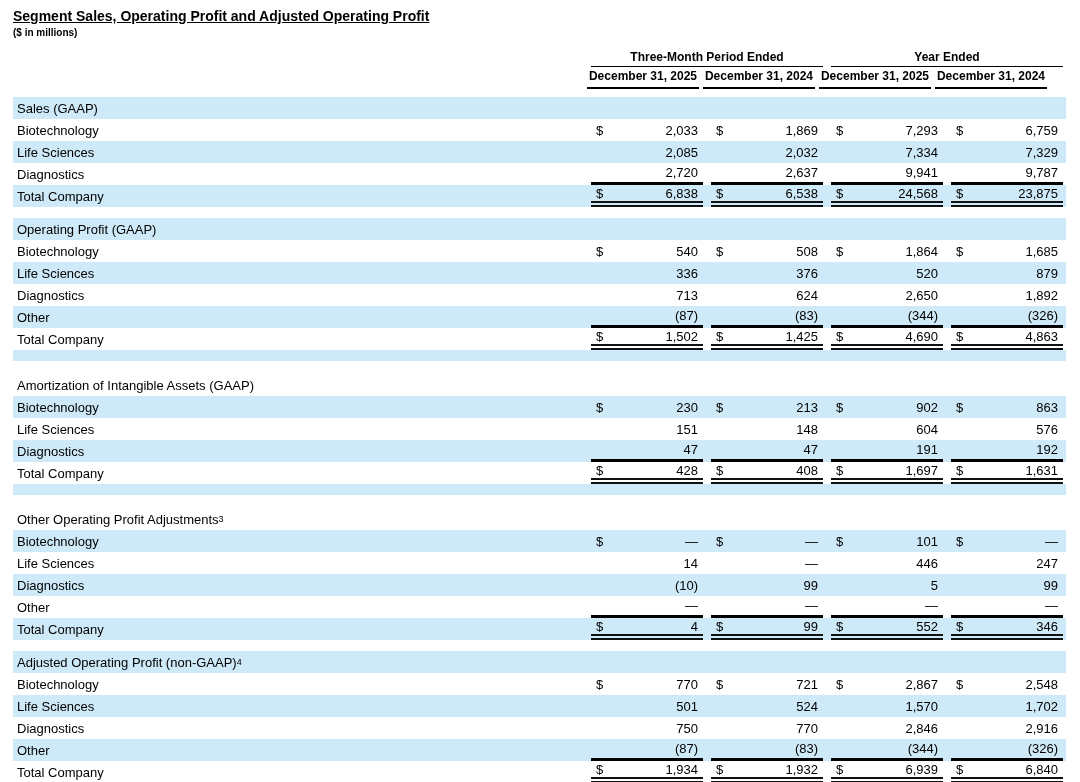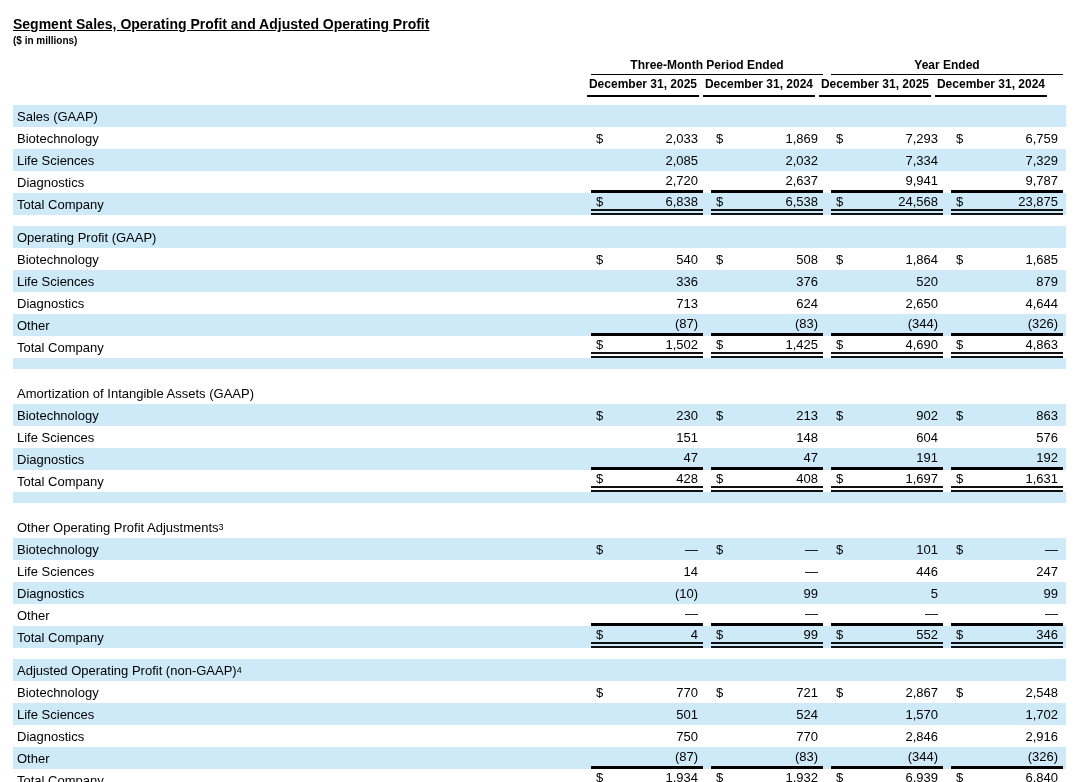--- a/index.html
+++ b/index.html
@@ -2,21 +2,21 @@
 <html><head>
 <meta charset="utf-8">
 <style>
   html,body { margin:0; padding:0; background:#ffffff; }
   * { box-sizing:border-box; }
   .page {
     width:1080px; height:782px;
     background:#ffffff;
     color:#000000;
     font-family:"Liberation Sans", sans-serif;
-    padding:16px 14px 4px 13px;
+    padding:8px 14px 4px 13px;
     overflow:hidden;
   }
   .title {
     font-size:14px; font-weight:bold;
     text-decoration:underline;
     line-height:17px;
   }
   .subtitle {
     font-size:10px; font-weight:bold;
     line-height:16px;
@@ -248,21 +248,21 @@
           <div class="grp">
             <span class="dollar"></span>
             <span class="val">624</span>
           </div>
           <div class="grp">
             <span class="dollar"></span>
             <span class="val">2,650</span>
           </div>
           <div class="grp">
             <span class="dollar"></span>
-            <span class="val">4,644</span>
+            <span class="val">1,892</span>
           </div>
         </div>
         <div class="row brow row-blue rule-below">
           <div class="label-col">Other</div>
           <div class="grp">
             <span class="dollar"></span>
             <span class="val">(87)</span>
           </div>
           <div class="grp">
             <span class="dollar"></span>

